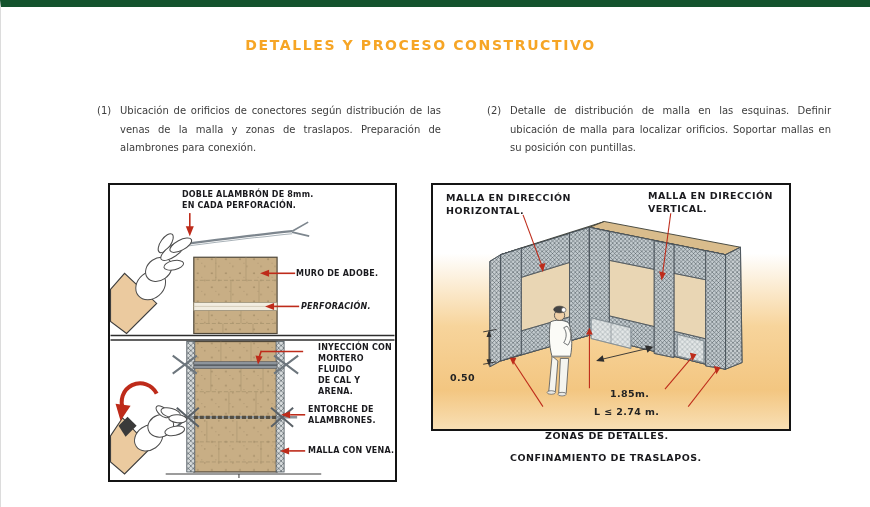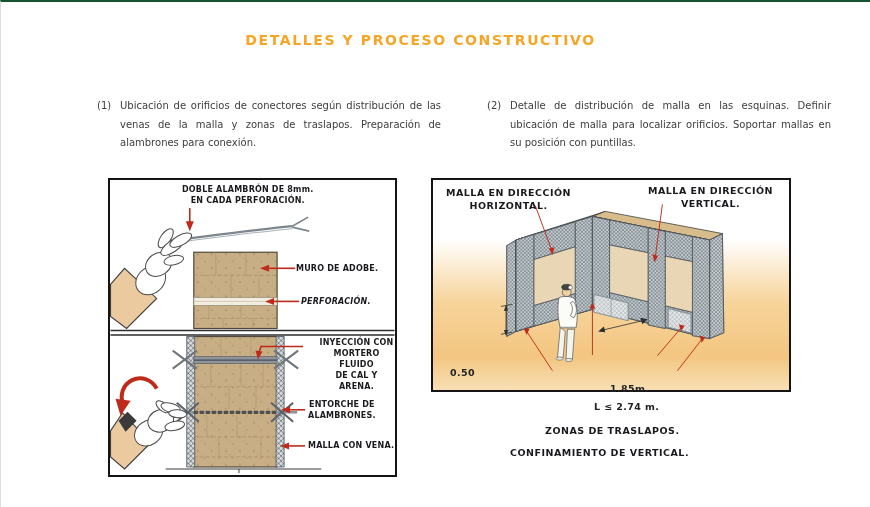--- a/index.html
+++ b/index.html
@@ -1,29 +1,29 @@
 <!DOCTYPE html>
 <html><head>
 <meta charset="utf-8">
 <style>
   html,body{margin:0;padding:0;background:#fff;}
   body{width:870px;height:507px;overflow:hidden;font-family:"DejaVu Sans",sans-serif;}
   .page{position:relative;width:870px;height:507px;background:#fff;box-sizing:border-box;
-        border-top:2px solid #14532d;border-left:1px solid #dcdcdc;}
+        border-top:7px solid #14532d;border-left:1px solid #dcdcdc;}
   .title{position:absolute;left:0;right:30px;top:30px;text-align:center;
          font-size:14px;font-weight:bold;letter-spacing:1.6px;color:#F6A525;}
   .note{position:absolute;top:95px;width:344px;display:flex;font-size:10px;line-height:18.5px;
         color:#3d3d3d;text-align:justify;}
   .note .num{flex:0 0 23px;}
   .note .txt{flex:1;}
   #note1{left:96px;}
   #note2{left:486px;}
-  .fig{position:absolute;top:176px;border:2px solid #141414;box-sizing:border-box;background:#fff;text-align:center;}
+  .fig{position:absolute;top:176px;border:2px solid #141414;box-sizing:border-box;background:#fff;}
   #fig1{left:107px;width:289px;height:299px;}
-  #fig2{left:430px;width:360px;height:214px;
+  #fig2{left:430px;width:360px;height:248px;
         background:linear-gradient(180deg,#ffffff 0%,#ffffff 28%,#f7d49b 58%,#f3c681 84%,#f8dfb4 100%);}
   .fig svg{position:absolute;left:0;top:0;width:100%;height:100%;}
   .lbl{position:absolute;font-weight:bold;color:#1a1a1e;white-space:pre-line;}
   .l8{font-size:8px;line-height:11px;letter-spacing:.2px;}
   .l9{font-size:9.5px;line-height:12.5px;letter-spacing:.5px;}
   .dim{font-size:9.5px;letter-spacing:.4px;color:#232323;}
 </style>
 </head>
 <body>
 
@@ -257,17 +257,17 @@
       </g>
     </svg>
 
     <div class="lbl l9" style="left:13px;top:7px;">MALLA EN DIRECCIÓN
 HORIZONTAL.</div>
     <div class="lbl l9" style="left:215px;top:5px;">MALLA EN DIRECCIÓN
 VERTICAL.</div>
     <div class="lbl dim" style="position:absolute;left:17px;top:187px;font-weight:bold;">0.50</div>
     <div class="lbl dim" style="position:absolute;left:177px;top:203px;font-weight:bold;">1.85m.</div>
     <div class="lbl dim" style="position:absolute;left:161px;top:221px;font-weight:bold;">L ≤ 2.74 m.</div>
-    <div class="lbl l9" style="left:112px;top:245px;">ZONAS DE TRASLAPOS.</div>
-    <div class="lbl l9" style="left:77px;top:267px;">CONFINAMIENTO DE VERTICAL.</div>
+    <div class="lbl l9" style="left:112px;top:245px;">ZONAS DE DETALLES.</div>
+    <div class="lbl l9" style="left:77px;top:267px;">CONFINAMIENTO DE TRASLAPOS.</div>
   </div>
 
 </div>
 
 </body></html>

